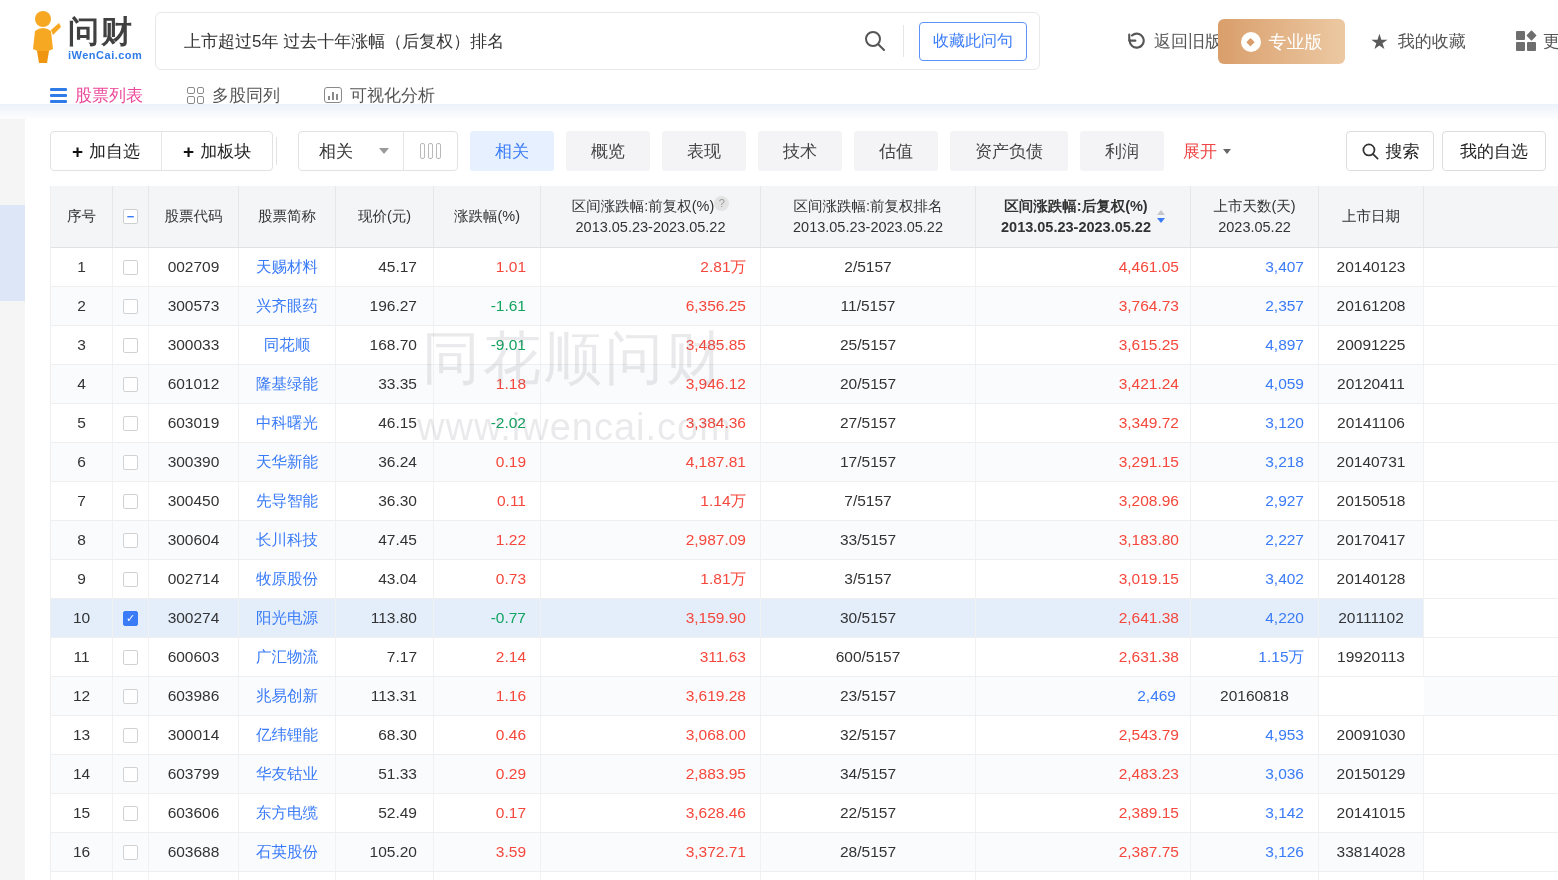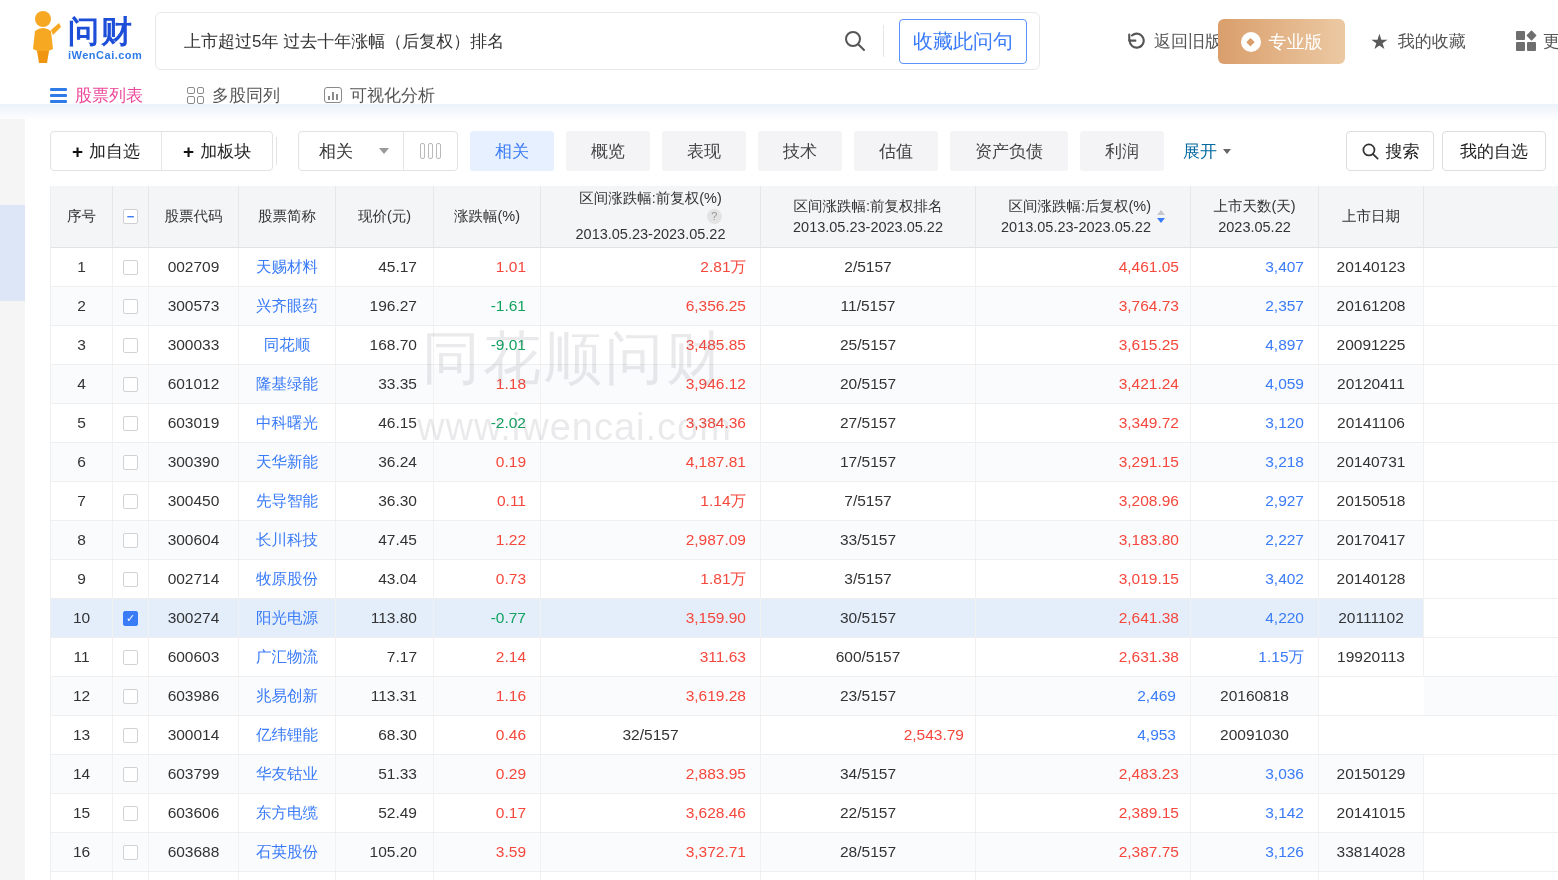--- a/index.html
+++ b/index.html
@@ -3,30 +3,30 @@
 <meta charset="utf-8">
 <style>
   * { box-sizing: border-box; margin: 0; padding: 0; }
   html,body { width:1558px; height:880px; overflow:hidden; background:#fff;
     font-family:"Liberation Sans","DejaVu Sans",sans-serif; color:#333; }
 
   
   .header { position:absolute; left:0; top:0; width:1558px; height:82px; background:#fff; }
   .logo { position:absolute; left:26px; top:9px; display:flex; align-items:center; gap:6px; }
   .logo-txt { display:flex; flex-direction:column; line-height:1; }
-  .logo-title { font-size:31px; font-weight:700; color:#1d4ed8; letter-spacing:2px; }
+  .logo-title { font-size:31px; font-weight:700; color:#404040; letter-spacing:2px; }
   .logo-sub { font-size:11px; font-weight:700; color:#2f7ce8; margin-top:3px; letter-spacing:.5px; }
 
   .searchbox { position:absolute; left:155px; top:12px; width:885px; height:58px;
     border:1px solid #e8e8e8; border-radius:6px; background:#fff; display:flex; align-items:center; }
   .query { margin-left:28px; font-size:17px; color:#333; flex:1; white-space:nowrap; overflow:hidden; }
   .search-icon-lg { margin-right:16px; flex:none; }
   .vdiv { width:1px; height:32px; background:#e6e6e6; flex:none; }
   .fav-btn { margin:0 12px 0 15px; flex:none; border:1px solid #5d93f6; color:#3a7bf8; background:#fff;
-    border-radius:4px; font-size:20px; padding:8px 13px; cursor:pointer; white-space:nowrap; }
+    border-radius:4px; font-size:16px; padding:8px 13px; cursor:pointer; white-space:nowrap; }
 
   .hbtn { position:absolute; top:0; height:82px; display:flex; align-items:center; gap:9px;
     font-size:17px; color:#555; cursor:pointer; white-space:nowrap; }
   .hbtn-back { left:1124px; }
   .pro-btn { position:absolute; left:1218px; top:19px; width:127px; height:45px; border-radius:6px;
     background:linear-gradient(90deg,var(--pro_start,#d99e6b),var(--pro_end,#ecc9a3));
     display:flex; align-items:center; justify-content:center; gap:8px; color:#fff;
     font-size:18px; cursor:pointer; }
   .pro-badge { width:20px; height:20px; border-radius:50%; background:#fff; display:flex;
     align-items:center; justify-content:center; color:#d99e6b; font-size:11px; }
@@ -70,41 +70,41 @@
   .preset-lbl { display:flex; align-items:center; gap:26px; padding:0 14px 0 20px; font-size:17px; color:#333; cursor:pointer; }
   .caret { width:0; height:0; border:5px solid transparent; border-top:6px solid #9a9a9a; margin-top:5px; }
   .preset-cols { display:flex; align-items:center; gap:3px; padding:0 16px; border-left:1px solid #e6e6e6; cursor:pointer; }
   .preset-cols i { width:5px; height:16px; border:1.5px solid #b9b9b9; border-radius:2px; }
 
   .chips { position:absolute; left:420px; display:flex; gap:12px; height:40px; }
   .chip { height:40px; display:flex; align-items:center; padding:0 25px; border-radius:3px;
     background:#f4f4f6; color:#444; font-size:17px; cursor:pointer; white-space:nowrap; }
   .chip.active { background:#e7f0fe; color:#3a7bf8; }
   .expand { position:absolute; left:1133px; top:0; height:40px; display:flex; align-items:center; gap:5px;
-    font-size:17px; color:#0369a1; cursor:pointer; }
+    font-size:17px; color:#ef4444; cursor:pointer; }
   .expand .caret { border-top-color:#666; transform:scale(.8); }
   .search-btn { position:absolute; right:124px; top:0; width:88px; height:40px; border:1px solid #ddd;
     border-radius:4px; display:flex; align-items:center; justify-content:center; gap:6px;
     font-size:17px; color:#222; background:#fff; cursor:pointer; }
   .mywatch-btn { position:absolute; right:12px; top:0; height:40px; border:1px solid #ddd;
     border-radius:4px; display:flex; align-items:center; padding:0 17px; font-size:17px; color:#222;
     background:#fff; cursor:pointer; white-space:nowrap; }
 
   
   .grid-cols { display:grid;
     grid-template-columns:62px 36px 90px 97px 98px 107px 220px 215px 215px 128px 105px minmax(0,1fr); }
   .table { position:absolute; left:50px; top:186px; width:1508px; border-left:1px solid #efefef; }
   .thead { height:62px; background:#f4f5f7; border-bottom:1px solid #e2e2e2; }
   .th { display:flex; flex-direction:column; align-items:center; justify-content:center;
     font-size:14.5px; color:#333; line-height:21px; border-right:1px solid #e7e7e8; text-align:center; }
   .th:last-child { border-right:none; }
-  .th-line { display:flex; align-items:flex-end; gap:0;flex-direction:column; }
+  .th-line { display:flex; align-items:flex-start; gap:0; }
   .help-ic { width:15px; height:15px; border-radius:50%; background:#e3e3e3; color:#9a9a9a;
     font-size:11px; display:inline-flex; align-items:center; justify-content:center; cursor:pointer; }
-  .th-sortwrap { display:flex; flex-direction:row; align-items:center; gap:6px; }
+  .th-sortwrap { display:flex; flex-direction:row; align-items:center; gap:6px;font-weight:bold; }
   .sort { display:flex; flex-direction:column; gap:3px; cursor:pointer; }
   .sort .t-up { width:0; height:0; border:4.5px solid transparent; border-bottom:5.5px solid #c3c7cd; }
   .sort .t-down { width:0; height:0; border:4.5px solid transparent; border-top:5.5px solid var(--accent,#3a7bf8); }
 
   .tr { height:39px; border-bottom:1px solid #efefef; background:#fff; }
   .rows .tr:nth-child(even) { background:#fafbfc; }
   .rows .tr.checked { background:#e4eefb; }
   .td { display:flex; align-items:center; justify-content:center; font-size:15.5px; color:#333;
     border-right:1px solid #f1f1f2; white-space:nowrap; }
   .td:last-child { border-right:none; }
@@ -528,20 +528,21 @@
   </div>
       <div class="tr grid-cols">
     <div class="td c-idx">13</div>
     <div class="td c-cb">
           <span class="cb"></span>
         </div>
     <div class="td c-code">300014</div>
     <div class="td c-name">亿纬锂能</div>
     <div class="td c-price">68.30</div>
     <div class="td c-chg up">0.46</div>
+    <div class="td c-qfq">3,068.00</div>
     <div class="td c-rank">32/5157</div>
     <div class="td c-hfq">2,543.79</div>
     <div class="td c-days">4,953</div>
     <div class="td c-date">20091030</div>
     <div class="td c-fill"></div>
   </div>
       <div class="tr grid-cols">
     <div class="td c-idx">14</div>
     <div class="td c-cb">
           <span class="cb"></span>

